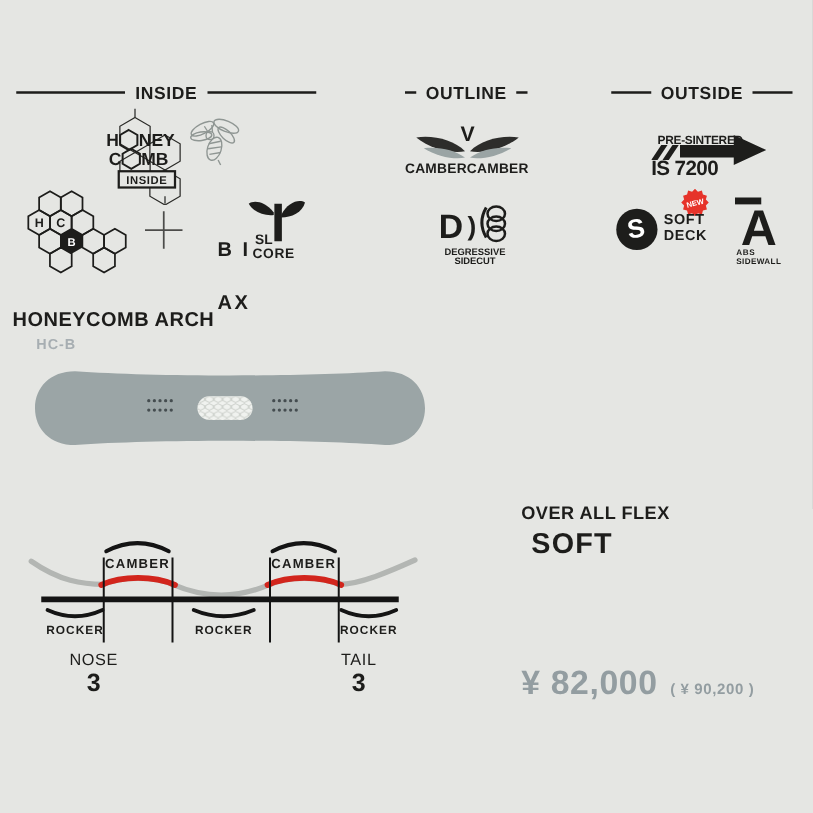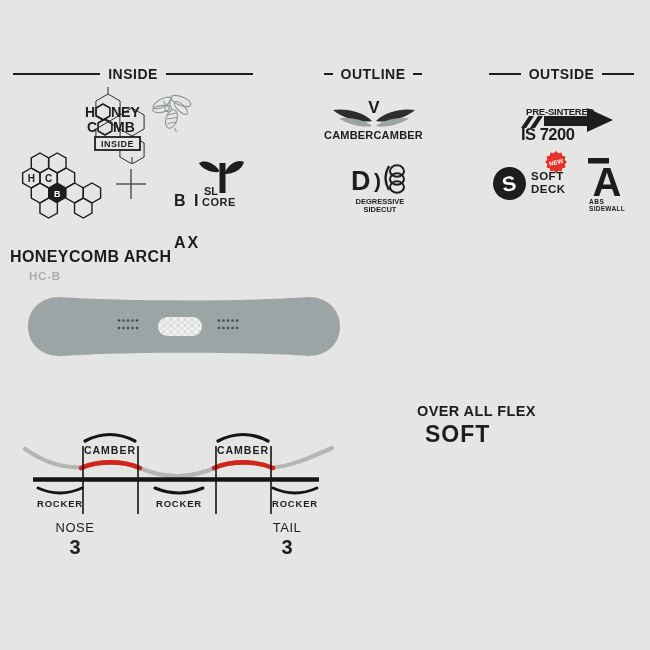--- a/index.html
+++ b/index.html
@@ -260,14 +260,18 @@
     <div class="zone-value">3</div>
   </div>
   <div class="abs zone" style="left:237px;top:520px">
     <div class="zone-label">TAIL</div>
     <div class="zone-value">3</div>
   </div>
 
   <div class="abs flex-title" style="left:417px;top:403px">OVER ALL FLEX</div>
   <div class="abs flex-value" style="left:425px;top:421px">SOFT</div>
 
+  <div class="abs price-row" style="left:417px;top:531px">
+    <span class="price-main">¥ 82,000</span>
+    <span class="price-tax">( ¥ 90,200 )</span>
+  </div>
 
 </div>
 
 </body></html>

